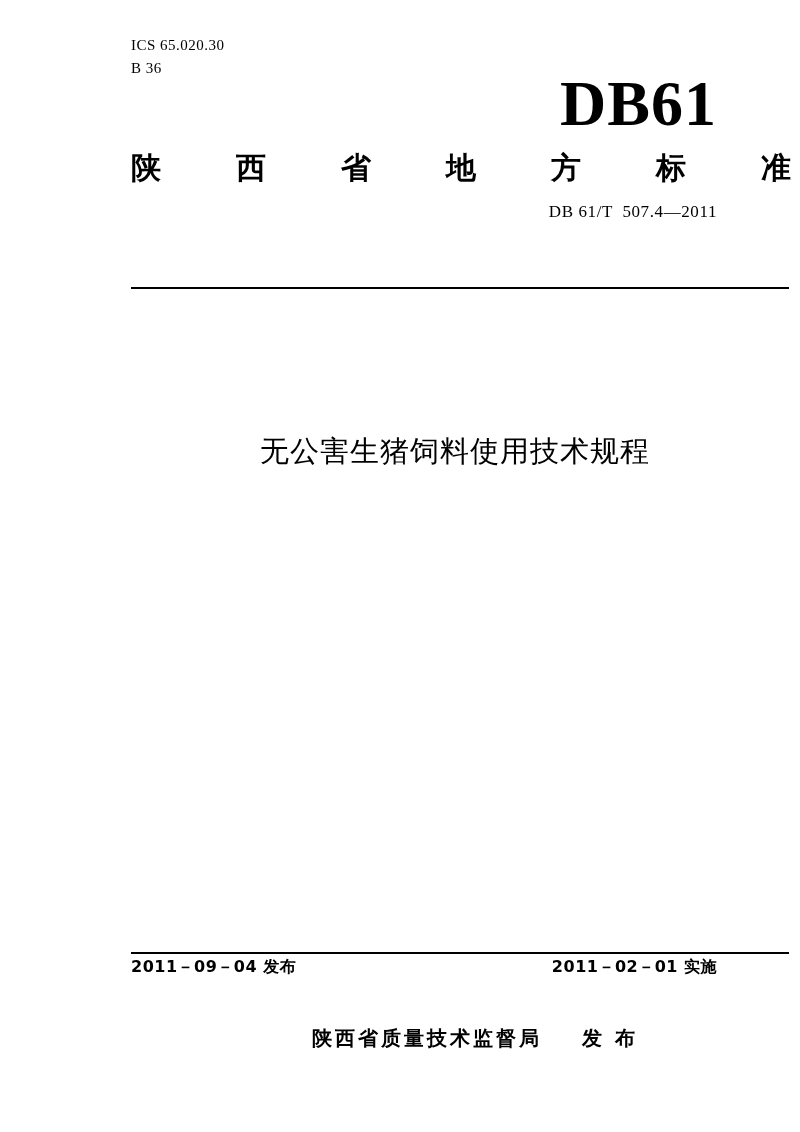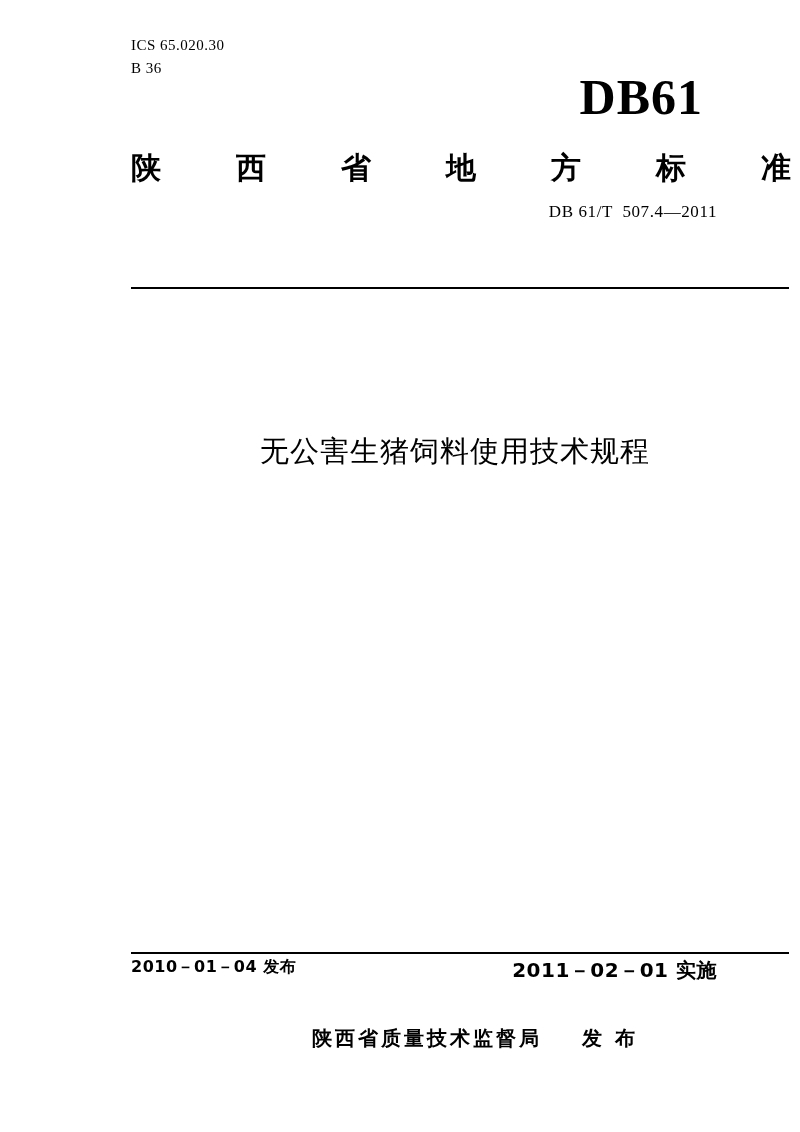--- a/index.html
+++ b/index.html
@@ -36,25 +36,25 @@
     letter-spacing: 0.5px;
     line-height: 1.55;
   }
   .ics-line {
     white-space: pre;
   }
 
   
   .db-mark {
     position: absolute;
-    right: 68px;
+    right: 54px;
     top: 72px;
     font-family: "Liberation Serif", serif;
     font-weight: bold;
-    font-size: 50px;
+    font-size: 64px;
     letter-spacing: 1px;
     line-height: 1;
   }
 
   
   .std-title {
     position: absolute;
     left: 92px;
     top: 148px;
     width: 660px;
@@ -120,21 +120,21 @@
     font-size: 16px;
     letter-spacing: 0.5px;
     white-space: pre;
   }
   .date-effective {
     position: absolute;
     right: 54px;
     top: 957px;
     font-family: "DejaVu Sans", sans-serif;
     font-weight: bold;
-    font-size: 20px;
+    font-size: 16px;
     letter-spacing: 0.5px;
     white-space: pre;
   }
 
   
   .publisher {
     position: absolute;
     left: 0;
     top: 1025px;
     width: 800px;
@@ -170,18 +170,18 @@
   </div>
 
   <div class="std-number">DB 61/T  507.4—2011</div>
 
   <div class="rule-top"></div>
 
   <div class="doc-title">无公害生猪饲料使用技术规程</div>
 
   <div class="rule-bottom"></div>
 
-  <div class="date-issue">2010－01－04 发布</div>
+  <div class="date-issue">2011－09－04 发布</div>
   <div class="date-effective">2011－02－01 实施</div>
 
   <div class="publisher">陕西省质量技术监督局    发 布</div>
 
 </div>
 
 </body></html>

